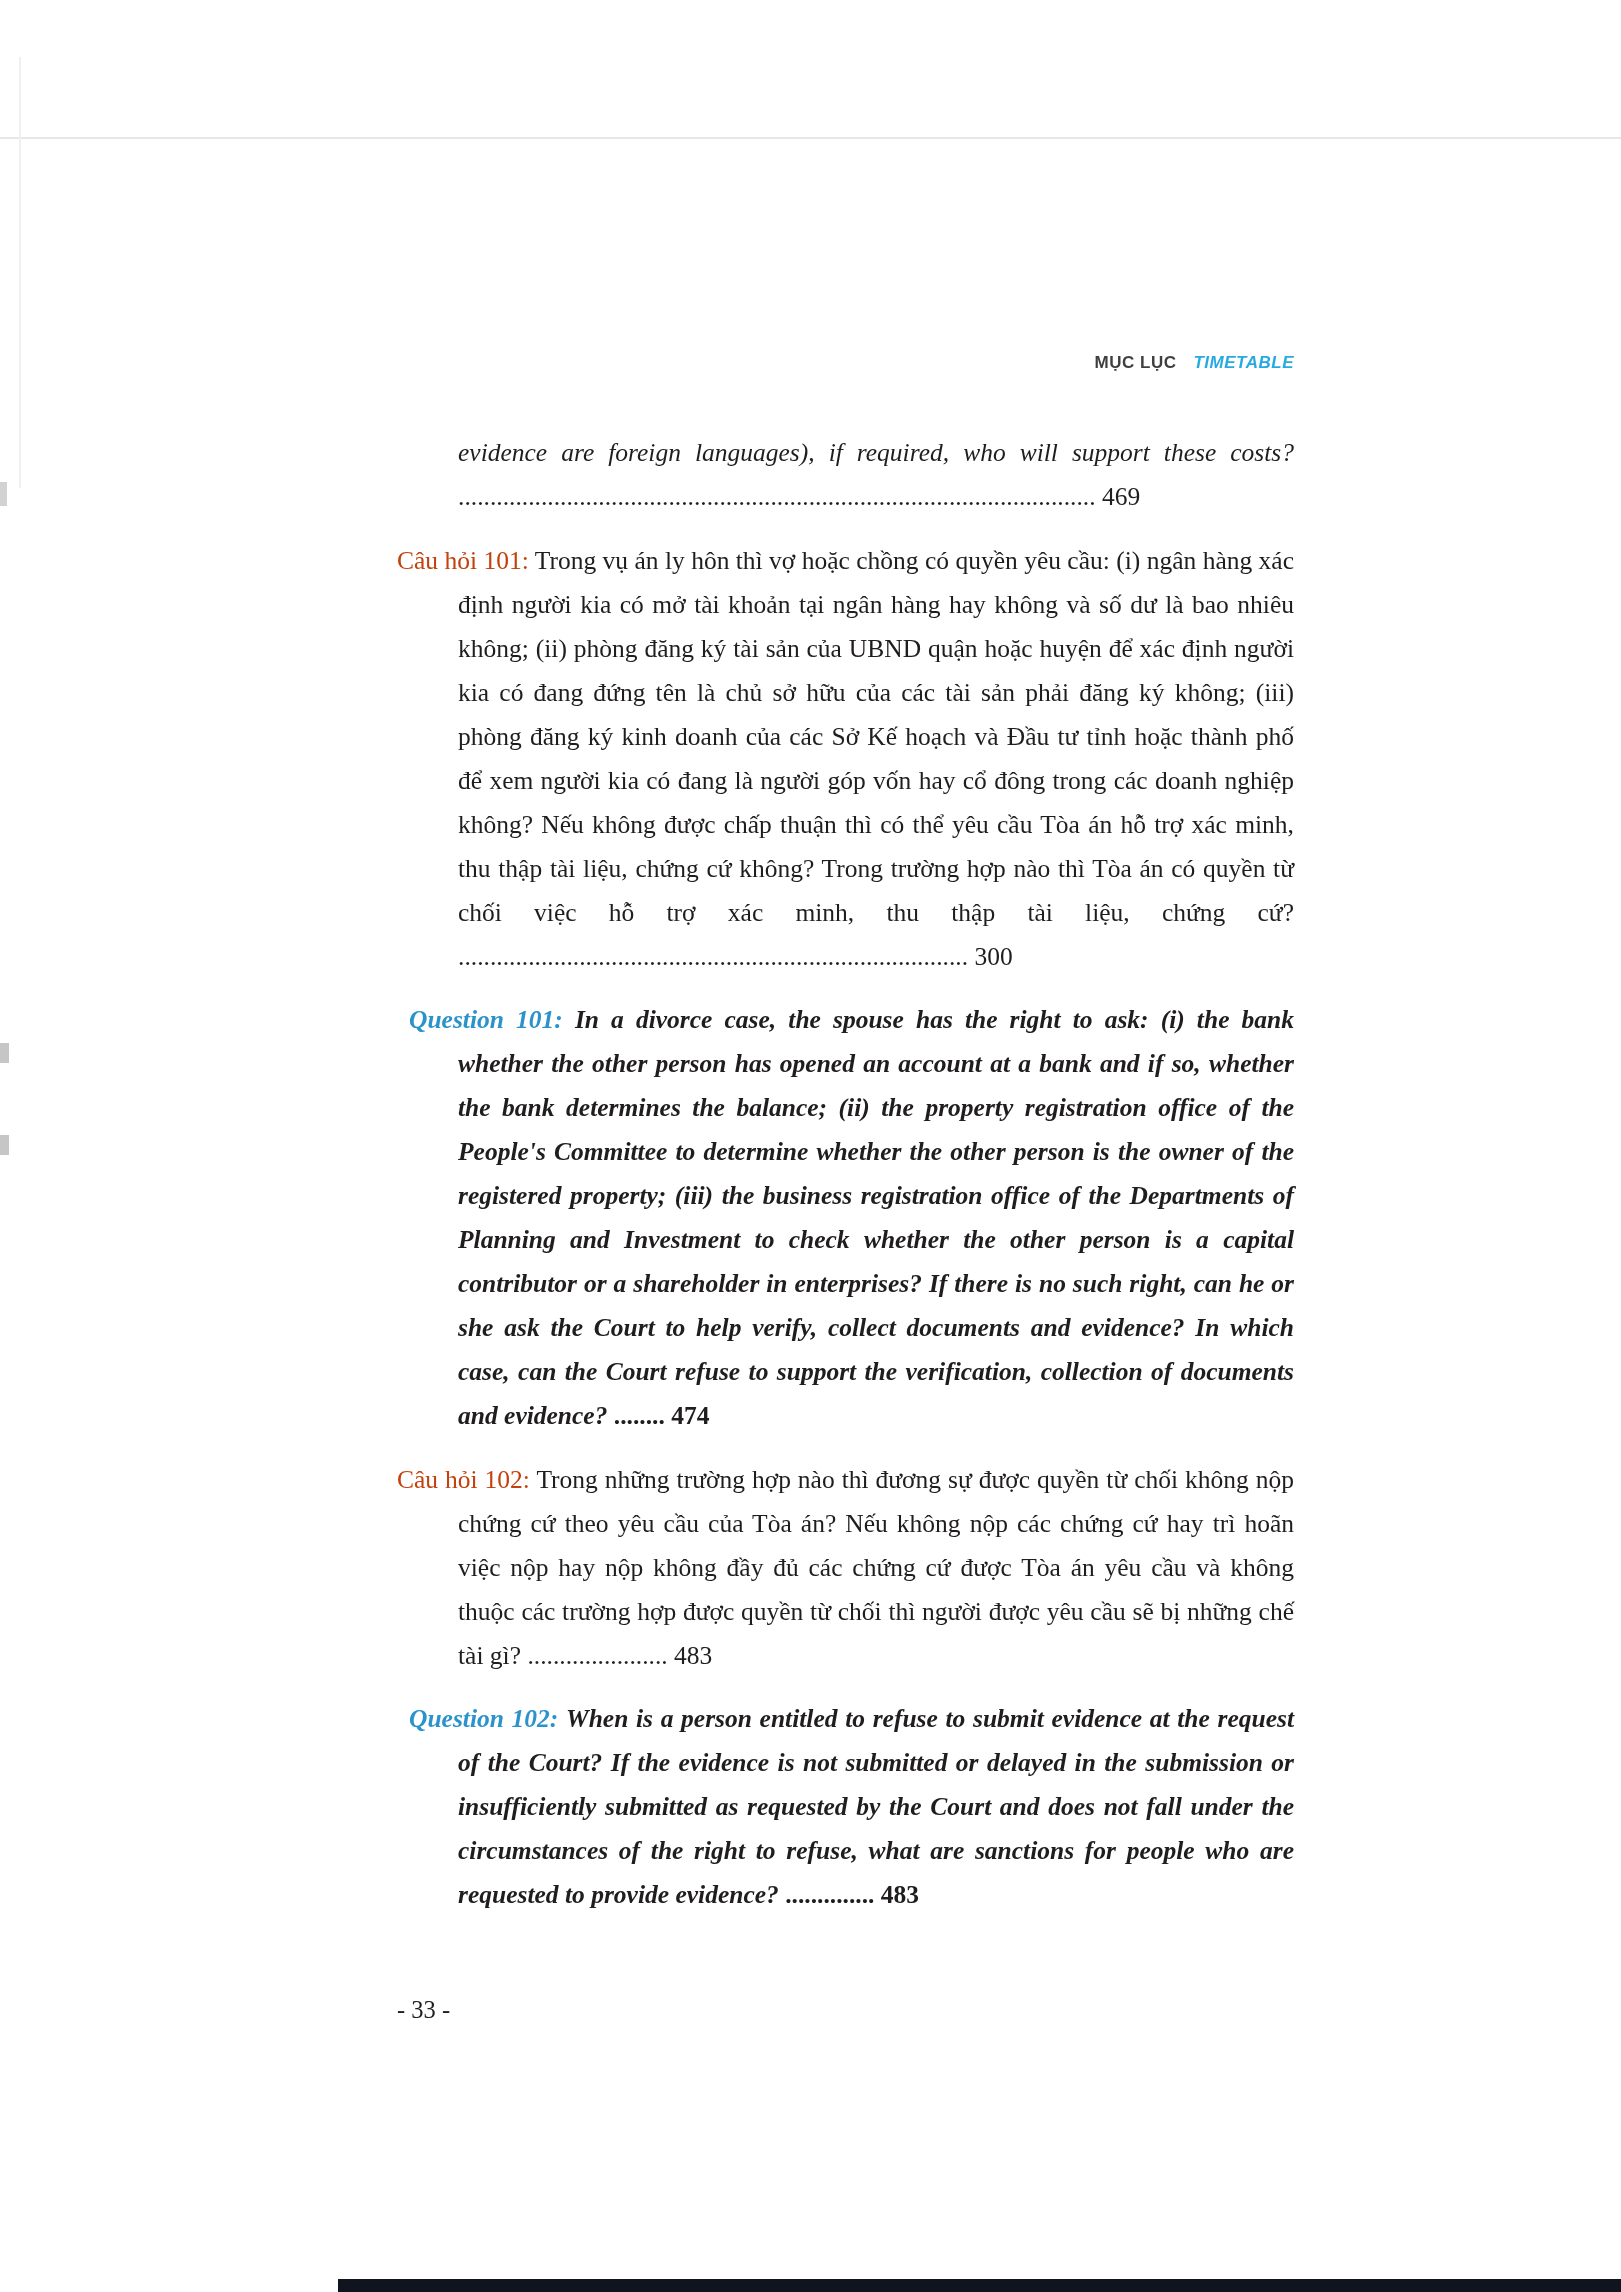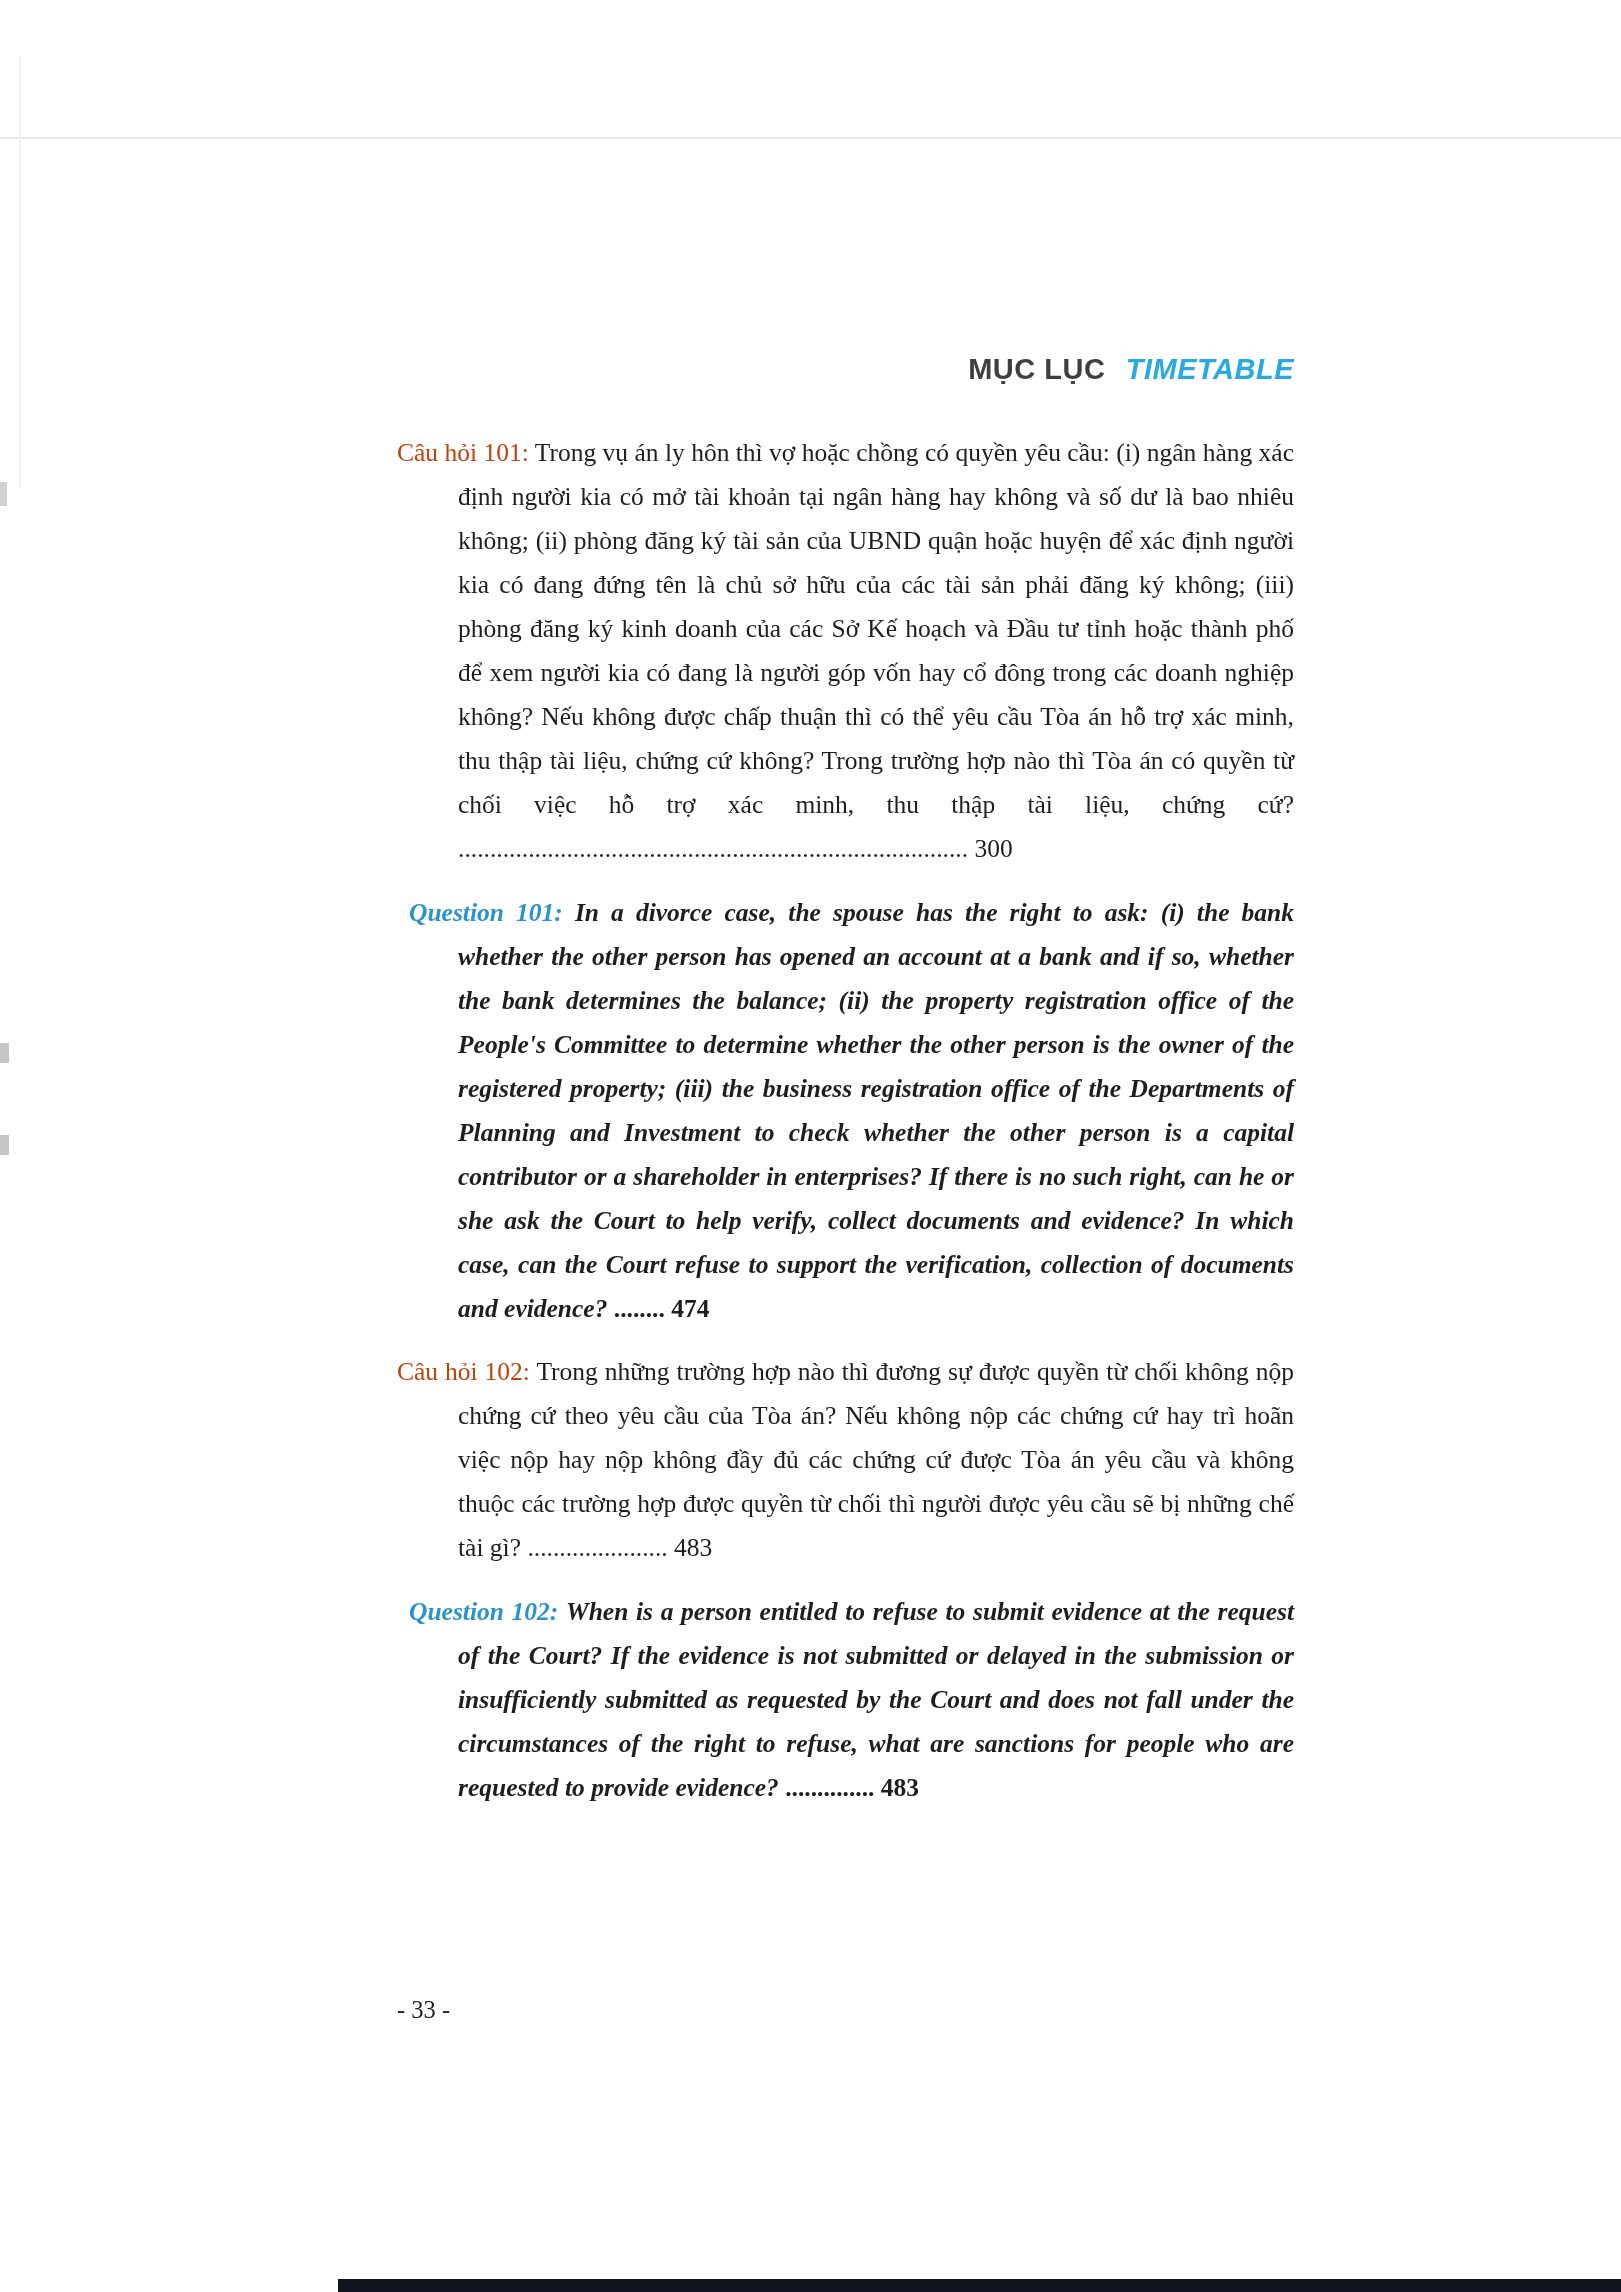--- a/index.html
+++ b/index.html
@@ -27,21 +27,21 @@
   .tick-3 { top: 1135px; left: 0; width: 8.8px; height: 19.6px; }
   .bottom-bar {
     position: absolute; top: 2279px; left: 338px; width: 1283px; height: 13.7px;
     background: #10141f;
   }
   
   .header {
     position: absolute; top: 353px; left: 397px; width: 897px;
     text-align: right;
     font-family: "Liberation Sans", sans-serif;
-    font-size: 29px; font-weight: bold; letter-spacing: 0.5px;
+    font-size: 17px; font-weight: bold; letter-spacing: 0.5px;
   }
   .title-vi { color: #3f3f41; }
   .title-en { color: #27aae1; font-style: italic; margin-left: 11.8px; }
   
   .toc {
     position: absolute; top: 431px; left: 397px; width: 897px;
     font-size: 25.5px; line-height: 44px;
   }
   p.entry {
     margin: 0 0 19.6px 0;
@@ -72,20 +72,25 @@
   <div class="tick tick-2"></div>
   <div class="tick tick-3"></div>
 
   <div class="header">
     <span class="title-vi">MỤC LỤC</span>
     <span class="title-en">TIMETABLE</span>
   </div>
 
   <div class="toc">
 
+    <p class="entry cont">
+      <span class="etext-it">evidence are foreign languages), if required, who will support these costs?</span>
+      <span class="dots">....................................................................................................</span>
+      <span class="pagenum">469</span>
+    </p>
 
     <p class="entry vi">
       <span class="label-vi">Câu hỏi 101:</span>
       <span>Trong vụ án ly hôn thì vợ hoặc chồng có quyền yêu cầu: (i) ngân hàng xác định người kia có mở tài khoản tại ngân hàng hay không và số dư là bao nhiêu không; (ii) phòng đăng ký tài sản của UBND quận hoặc huyện để xác định người kia có đang đứng tên là chủ sở hữu của các tài sản phải đăng ký không; (iii) phòng đăng ký kinh doanh của các Sở Kế hoạch và Đầu tư tỉnh hoặc thành phố để xem người kia có đang là người góp vốn hay cổ đông trong các doanh nghiệp không? Nếu không được chấp thuận thì có thể yêu cầu Tòa án hỗ trợ xác minh, thu thập tài liệu, chứng cứ không? Trong trường hợp nào thì Tòa án có quyền từ chối việc hỗ trợ xác minh, thu thập tài liệu, chứng cứ?</span>
       <span class="dots">................................................................................</span>
       <span class="pagenum">300</span>
     </p>
 
     <p class="entry en">
       <span class="label-en">Question 101:</span>

